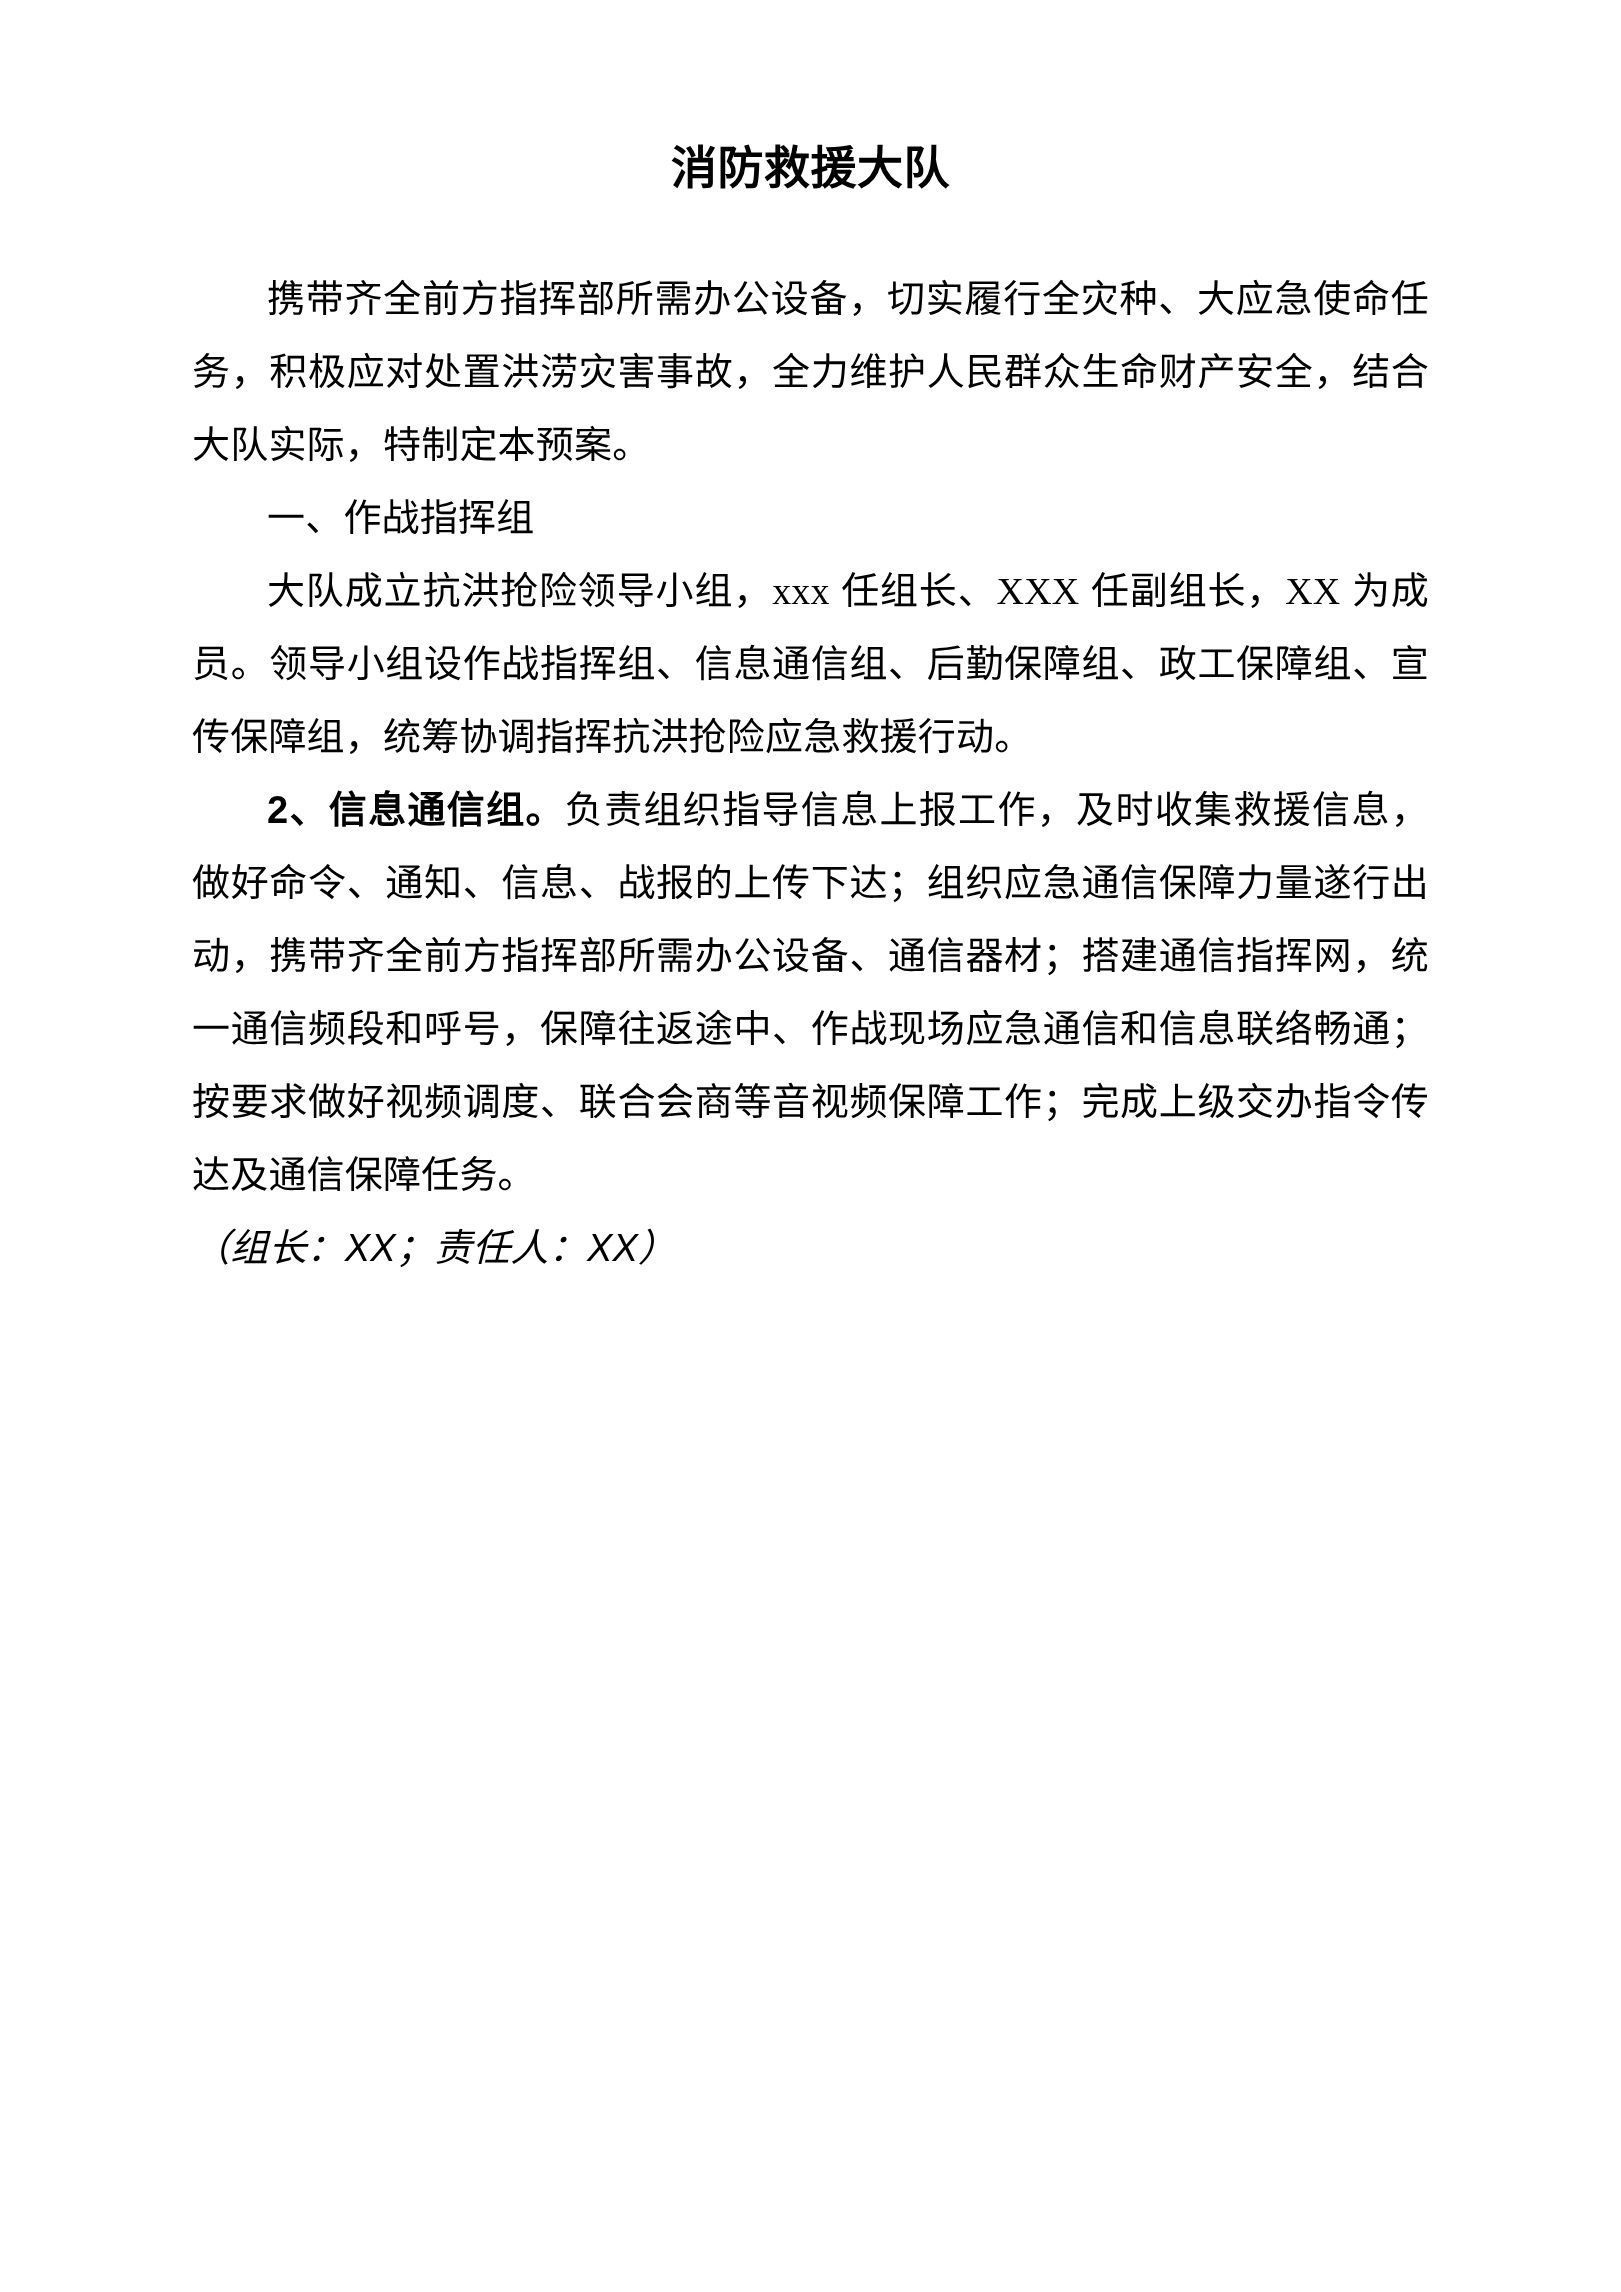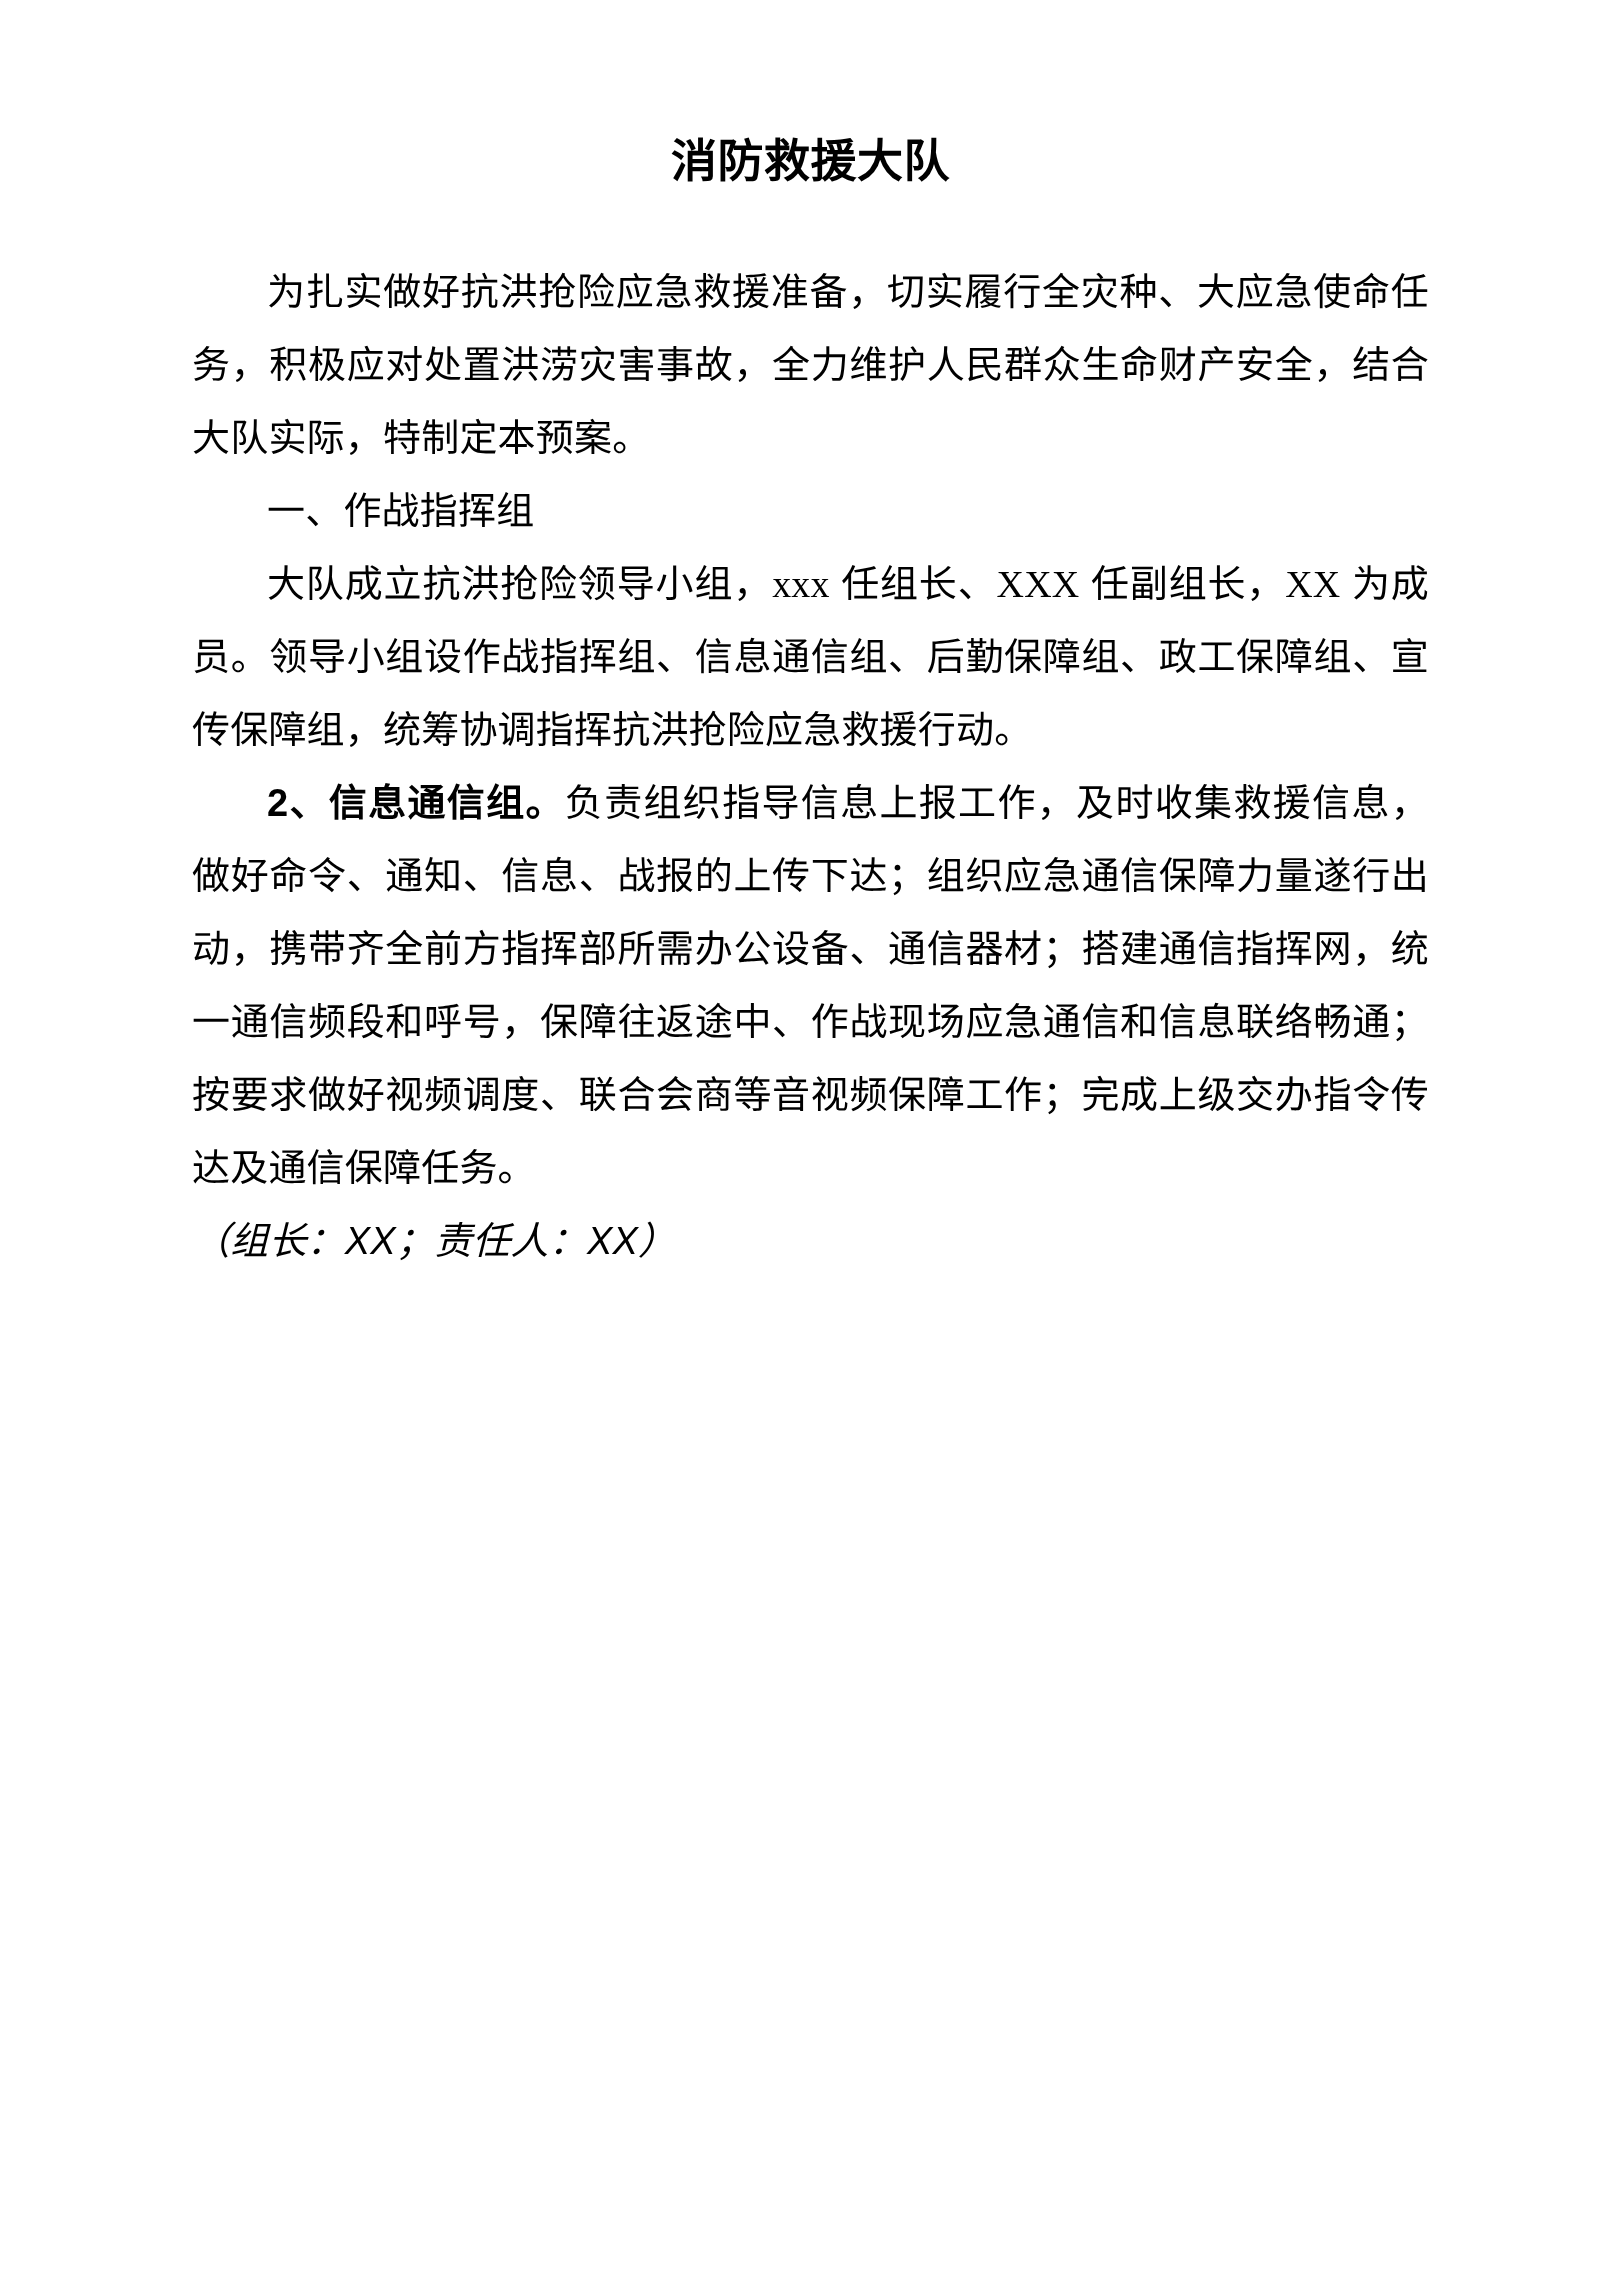--- a/index.html
+++ b/index.html
@@ -16,21 +16,21 @@
     position: relative;
     width: 1621px;
     height: 2293px;
     background: #ffffff;
     overflow: hidden;
     box-sizing: border-box;
   }
   .content {
     position: absolute;
     left: 192px;
-    top: 1px;
+    top: 8px;
     width: 1237px;
   }
 
   
   .doc-title {
     margin: 0;
     padding-top: 123px;
     text-align: center;
     font-size: 46px;
     font-weight: 700;
@@ -74,21 +74,21 @@
 
 <div class="page">
   <div class="content">
 
     <h1 class="doc-title">
       <span class="title-line">消防救援大队</span>
     </h1>
 
     <div class="body-block">
 
-      <p class="para">为扎实做好抗洪抢险应急救援准备，切实履行全灾种、大应急使命任务，积极应对处置洪涝灾害事故，全力维护人民群众生命财产安全，结合大队实际，特制定本预案。</p>
+      <p class="para">携带齐全前方指挥部所需办公设备，切实履行全灾种、大应急使命任务，积极应对处置洪涝灾害事故，全力维护人民群众生命财产安全，结合大队实际，特制定本预案。</p>
 
       <p class="para">一、作战指挥组</p>
 
       <p class="para"><span>大队成立抗洪抢险领导小组，</span><span class="latin">xxx</span><span> 任组长、</span><span class="latin">XXX</span><span> 任副组长，</span><span class="latin">XX</span><span> 为成员。领导小组设作战指挥组、信息通信组、后勤保障组、政工保障组、宣传保障组，统筹协调指挥抗洪抢险应急救援行动。</span></p>
 
 
       <p class="para heading-line"><span class="run-in">2、信息通信组。</span><span>负责组织指导信息上报工作，及时收集救援信息，做好命令、通知、信息、战报的上传下达；组织应急通信保障力量遂行出动，携带齐全前方指挥部所需办公设备、通信器材；搭建通信指挥网，统一通信频段和呼号，保障往返途中、作战现场应急通信和信息联络畅通；按要求做好视频调度、联合会商等音视频保障工作；完成上级交办指令传达及通信保障任务。</span></p>
 
       <p class="para no-indent">（组长：XX；责任人：XX）</p>
 

